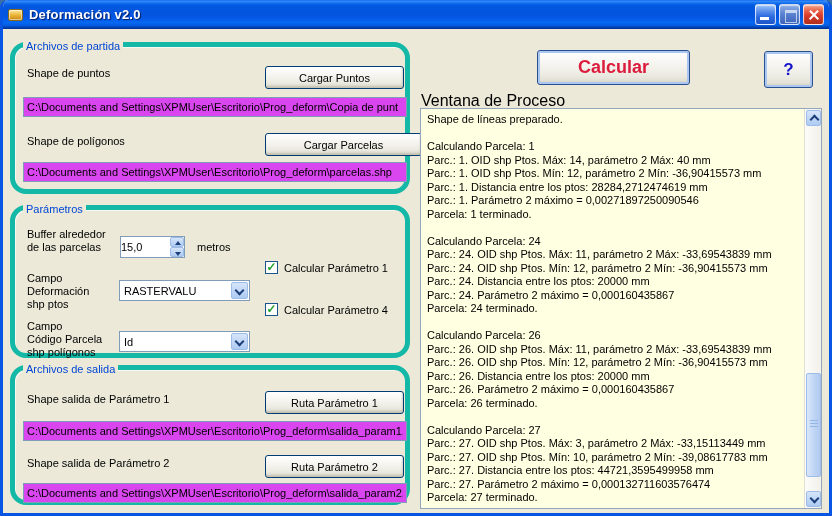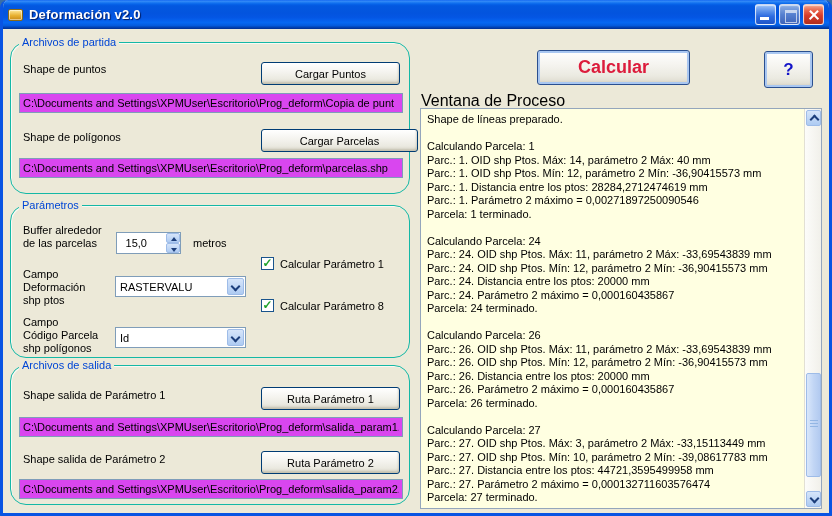--- a/index.html
+++ b/index.html
@@ -40,21 +40,21 @@
   }
   .glyph-min::after{ content:""; position:absolute; left:4px; bottom:4px; width:9px; height:3px; background:#fff; }
   .glyph-max::after{ content:""; position:absolute; left:5px; top:5px; width:10px; height:9px;
     border:1px solid rgba(255,255,255,.85); border-top-width:3px; opacity:.75; }
   .glyph-close::before,.glyph-close::after{ content:""; position:absolute; left:4px; top:9px; width:12px; height:2.4px; background:#fff; }
   .glyph-close::before{ transform:rotate(45deg); }
   .glyph-close::after{ transform:rotate(-45deg); }
 
   
   .groupbox{
-    position:absolute; border:1px solid #14b8a6; border-radius:16px;
+    position:absolute; border:5px solid #14b8a6; border-radius:16px;
     box-shadow:inset 1px 1px 0 rgba(255,255,255,.7);
   }
   .groupbox .caption{
     position:absolute; top:-7px; left:8px; padding:0 3px;
     background:#ECE9D8; color:#0046D5; font-size:11px;
   }
   .lbl{ position:absolute; font-size:11px; color:#000; white-space:pre-line; line-height:13px; }
 
   
   .xp-btn{
@@ -72,21 +72,21 @@
   .calc-btn{ font-size:18px; font-weight:bold; color:#DC1C3C; }
   .help-btn{ font-size:17px; font-weight:bold; color:#1414C8; }
 
   
   .xp-input{
     position:absolute; border:1px solid #7F9DB9; background:#d946ef;
     font-size:11px; font-family:"Liberation Sans", sans-serif; padding:1px 3px; color:#000;
   }
   
   .spinner{ position:absolute; border:1px solid #7F9DB9; background:#fff; display:flex; }
-  .spinner input{ border:none; outline:none; flex:1; text-align:right; font-size:11px; padding-right:18px; font-family:"Liberation Sans", sans-serif; width:44px; }
+  .spinner input{ border:none; outline:none; flex:1; font-size:11px; padding-right:6px; font-family:"Liberation Sans", sans-serif; width:44px; }
   .spin-col{ width:15px; display:flex; flex-direction:column; border-left:1px solid #fff; }
   .spin-btn{ flex:1; border:1px solid #9EBCE8; border-radius:2px;
     background:linear-gradient(180deg,#D6E5FA,#AECBF2); position:relative; }
   .tri-up::after{ content:""; position:absolute; left:3.5px; top:3px;
     border-left:3px solid transparent; border-right:3px solid transparent; border-bottom:4px solid #1C3E7B; }
   .tri-down::after{ content:""; position:absolute; left:3.5px; top:4px;
     border-left:3px solid transparent; border-right:3px solid transparent; border-top:4px solid #1C3E7B; }
 
   
   .combo{ position:absolute; border:1px solid #7F9DB9; background:#fff; display:flex; align-items:center; }
@@ -178,21 +178,21 @@
 shp ptos</span>
     <div class="combo" style="left:104px; top:70px; width:131px; height:21px;">
       <span class="val">RASTERVALU</span>
       <div class="combo-btn chev"></div>
     </div>
 
     <div class="checkrow" style="left:250px; top:93px;">
       <div class="checkbox">
           <span>✓</span>
         </div>
-      <span class="checklabel">Calcular Parámetro 8</span>
+      <span class="checklabel">Calcular Parámetro 4</span>
     </div>
 
     <span class="lbl" style="left:12px; top:110px;">Campo
 Código Parcela
 shp polígonos</span>
     <div class="combo" style="left:104px; top:121px; width:131px; height:21px;">
       <span class="val">Id</span>
       <div class="combo-btn chev"></div>
     </div>
   </div>

